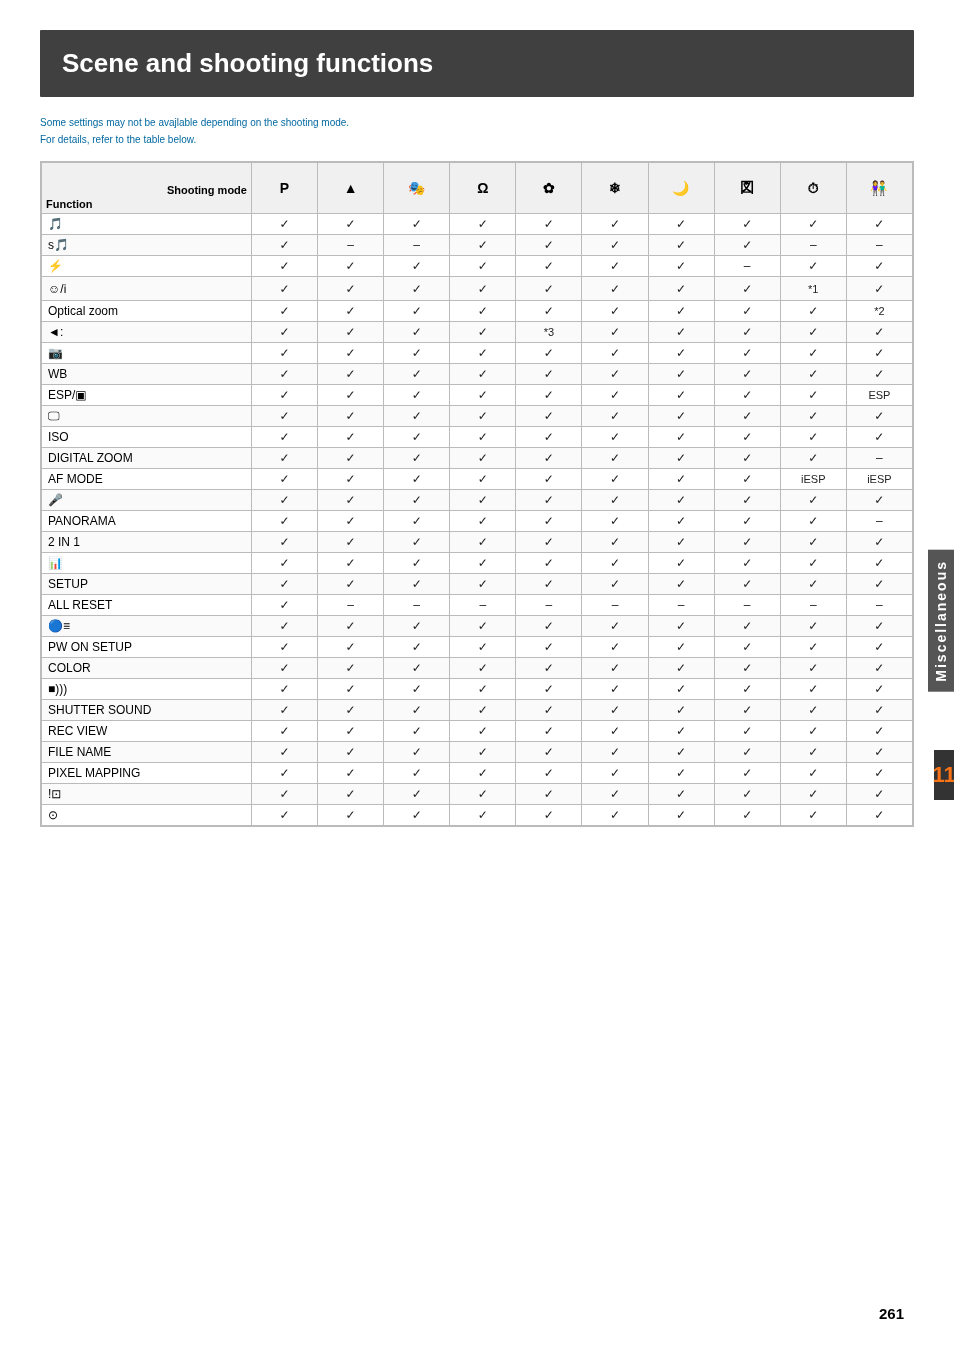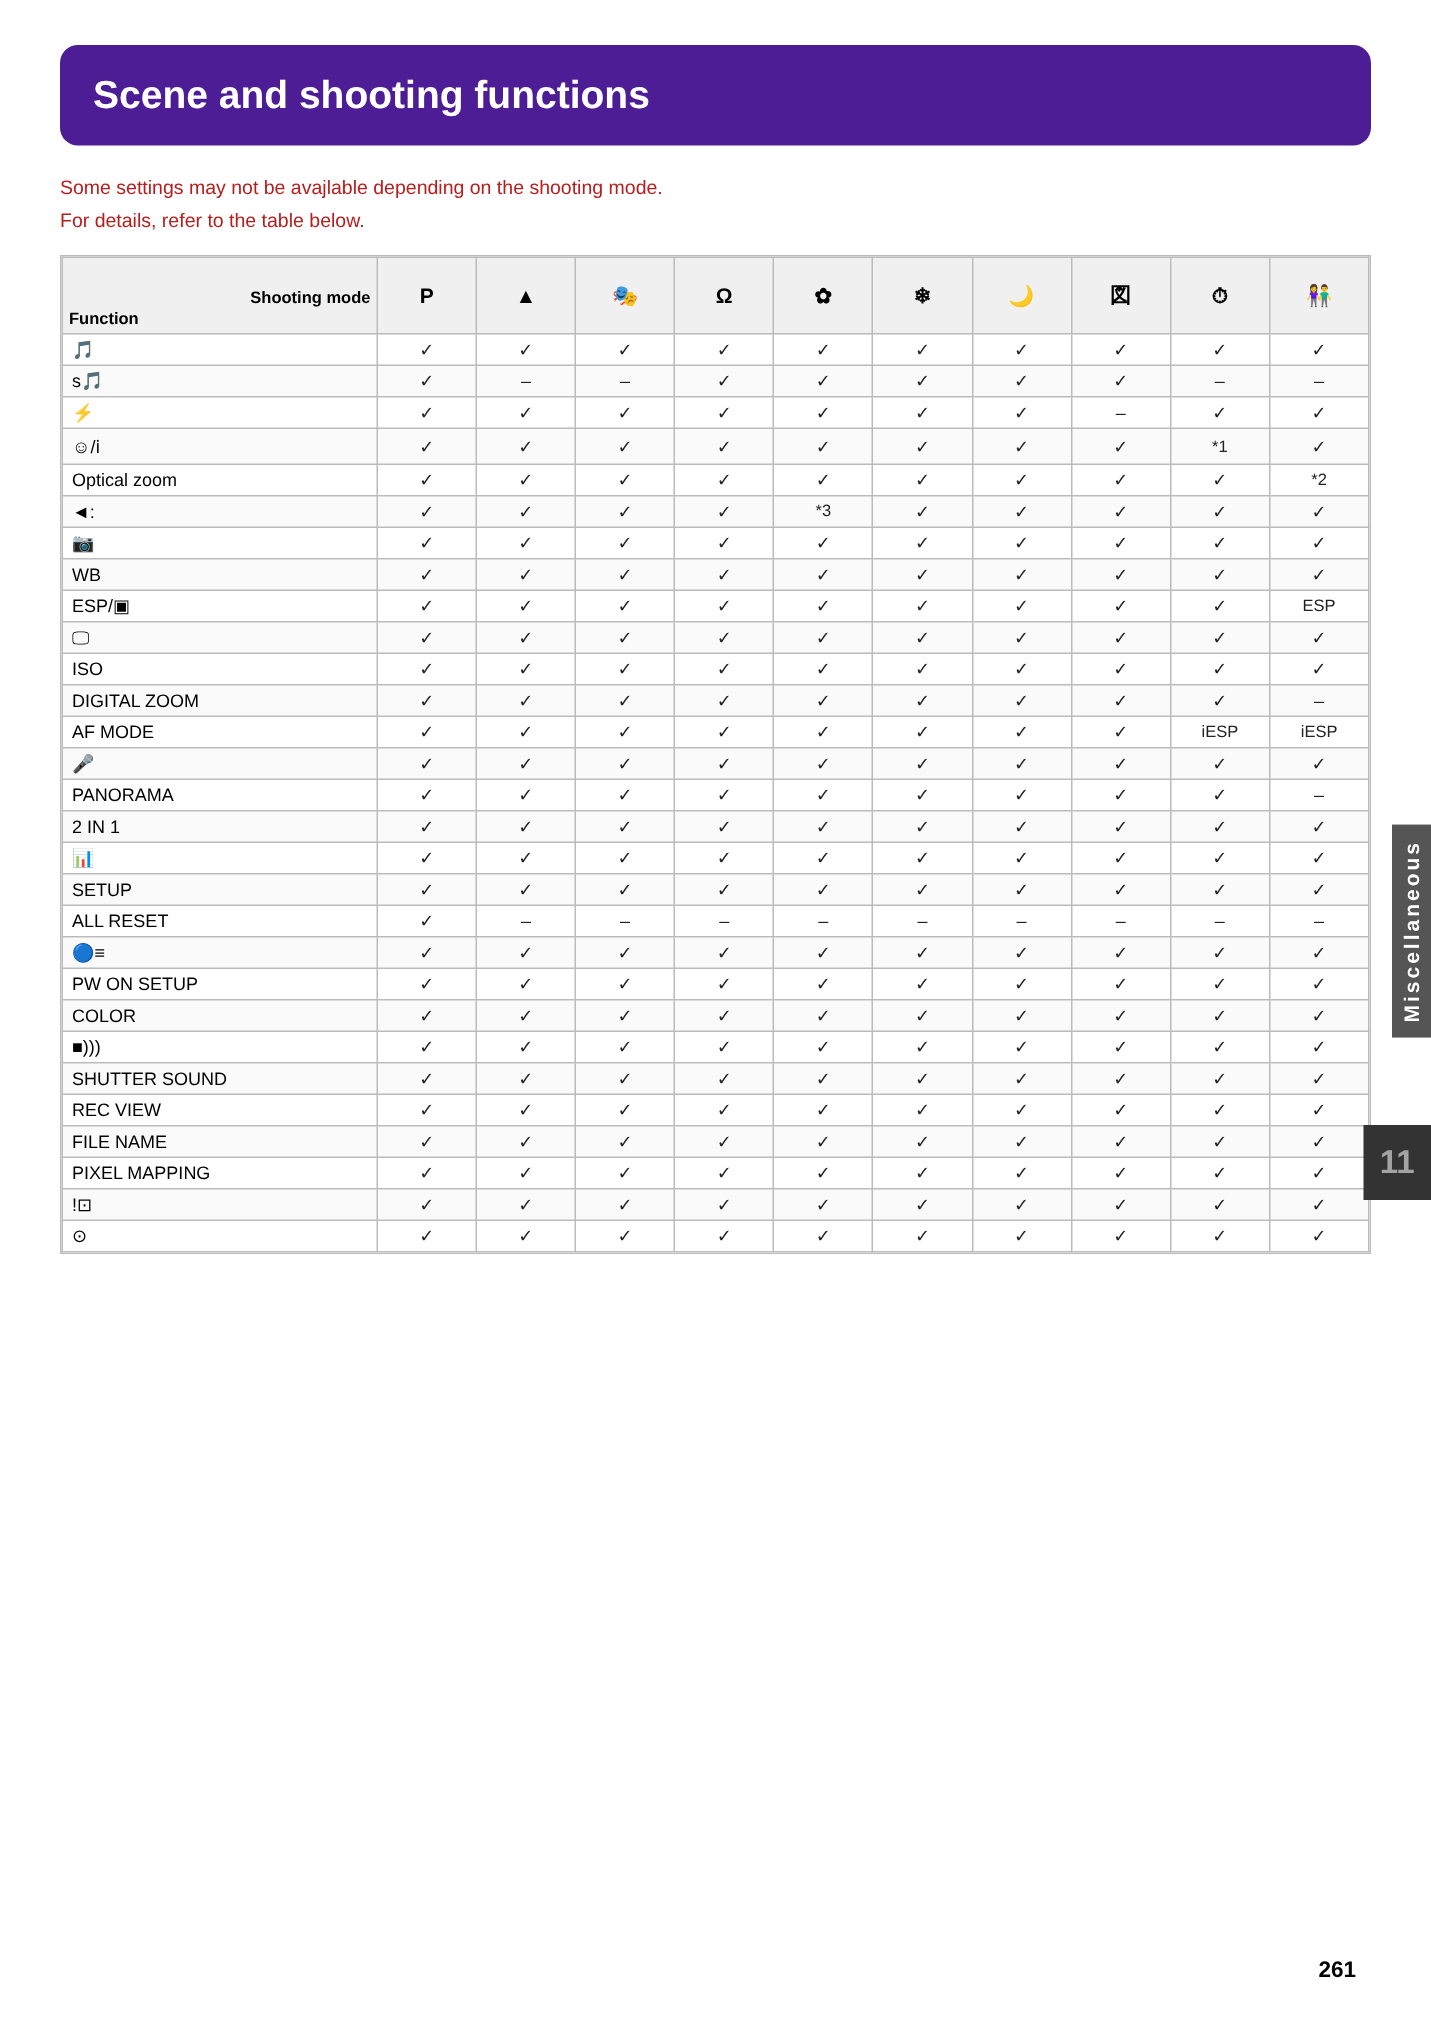--- a/index.html
+++ b/index.html
@@ -6,35 +6,35 @@
     body {
       font-family: Arial, sans-serif;
       background: #fff;
       width: 954px;
       min-height: 1352px;
       position: relative;
       padding: 30px 40px;
     }
 
     .page-header {
-      background: #4c1d95;
+      background: #404040;
       color: #fff;
       padding: 18px 22px;
       margin-bottom: 18px;
-      border-radius: 12px;
+      border-radius: 1px;
     }
     .page-header h1 {
       font-size: 26px;
       font-weight: bold;
       color: #fff;
     }
 
     .intro-text {
-      font-size: 13px;
-      color: #b91c1c;
+      font-size: 10px;
+      color: #0369a1;
       margin-bottom: 14px;
       line-height: 1.5;
     }
 
     .table-wrapper {
       border: 1px solid #bbb;
       overflow: hidden;
     }
 
     table {
@@ -102,24 +102,24 @@
       right: 50px;
       font-size: 15px;
       font-weight: bold;
     }
 
     .chapter-badge {
       position: absolute;
       right: 0;
       top: 750px;
       background: #333;
-      color: #a3a3a3;
+      color: #f97316;
       font-size: 22px;
       font-weight: bold;
-      width: 45px;
+      width: 20px;
       height: 50px;
       display: flex;
       align-items: center;
       justify-content: center;
     }
   </style>
 </head>
 <body>
 
 <div class="page-header">

